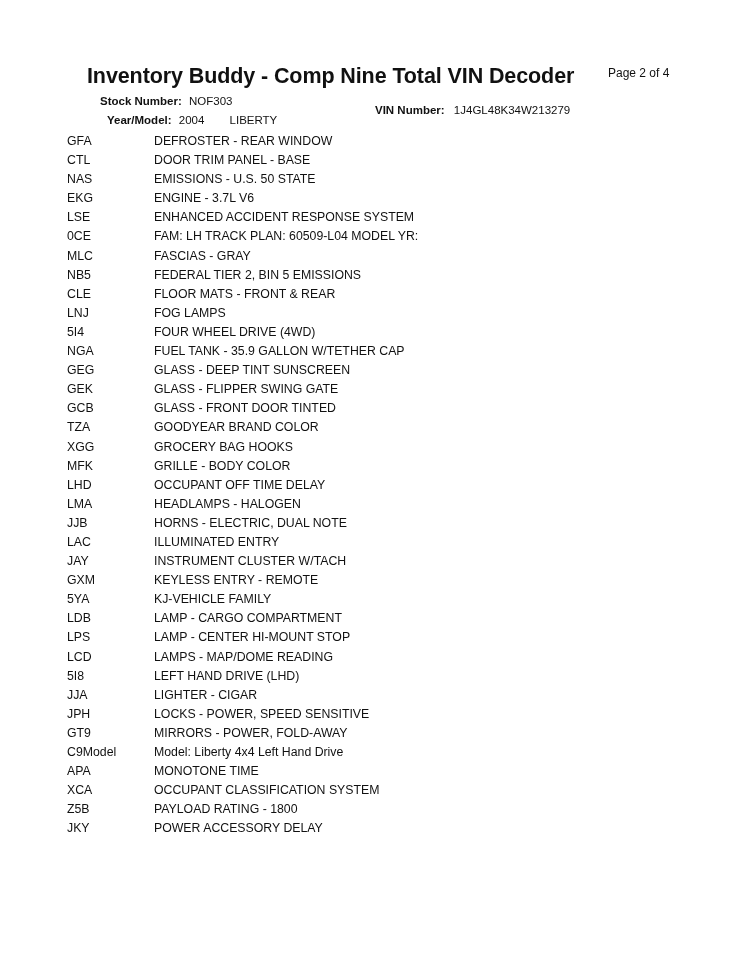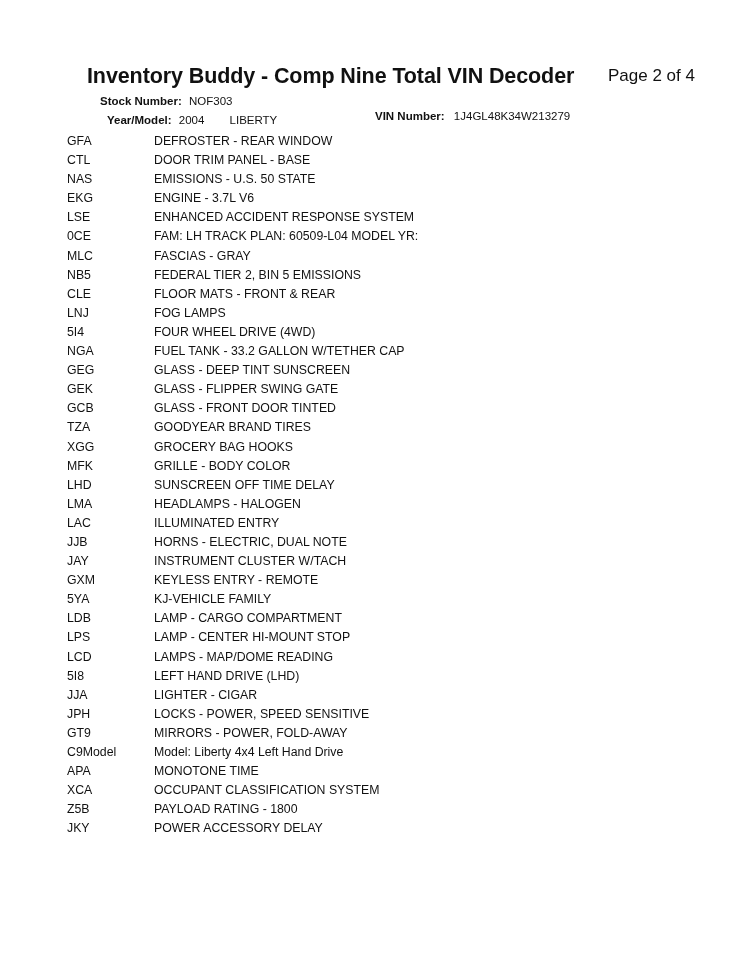--- a/index.html
+++ b/index.html
@@ -1,36 +1,36 @@
 <!DOCTYPE html>
 <html><head>
   <meta charset="utf-8">
   <style>
     html, body { margin: 0; padding: 0; background: #ffffff; }
     body { width: 742px; height: 960px; position: relative; overflow: hidden; font-family: "Liberation Sans", sans-serif; color: #111; }
     .title { position: absolute; left: 67px; top: 64px; font-size: 21.5px; font-weight: bold; letter-spacing: -0.1px; white-space: nowrap; margin-left: 20px; }
-    .page-num { position: absolute; left: 608px; top: 66px; font-size: 17px; white-space: nowrap; }
+    .page-num { position: absolute; left: 608px; top: 66px; font-size: 12px; white-space: nowrap; }
     .meta { position: absolute; font-size: 11.5px; white-space: nowrap; }
     .meta .lbl { font-weight: bold; }
     .rows { position: absolute; left: 67px; top: 132px; }
     .row { height: 19.1px; display: flex; font-size: 12.3px; line-height: 19.1px; white-space: nowrap; }
     .row .code { width: 87px; }
     .row .desc { }
   </style>
 </head>
 <body>
 
 <div class="title">Inventory Buddy - Comp Nine Total VIN Decoder</div>
 <div class="page-num">Page 2 of 4</div>
 
 <div class="meta" style="left:100px; top:95px;">
   <span class="lbl">Stock Number:</span>
   <span style="margin-left:4px;">NOF303</span>
 </div>
-<div class="meta" style="left:375px; top:110px;">
+<div class="meta" style="left:375px; top:104px;">
   <span class="lbl">VIN Number:</span>
   <span style="margin-left:6px;">1J4GL48K34W213279</span>
 </div>
 <div class="meta" style="left:107px; top:114px;">
   <span class="lbl">Year/Model:</span>
   <span style="margin-left:4px;">2004</span>
   <span style="margin-left:22px;">LIBERTY</span>
 </div>
 
 <div class="rows" id="rows">
@@ -73,61 +73,61 @@
     <div class="row">
       <span class="code">LNJ</span>
       <span class="desc">FOG LAMPS</span>
     </div>
     <div class="row">
       <span class="code">5I4</span>
       <span class="desc">FOUR WHEEL DRIVE (4WD)</span>
     </div>
     <div class="row">
       <span class="code">NGA</span>
-      <span class="desc">FUEL TANK - 33.2 GALLON W/TETHER CAP</span>
+      <span class="desc">FUEL TANK - 35.9 GALLON W/TETHER CAP</span>
     </div>
     <div class="row">
       <span class="code">GEG</span>
       <span class="desc">GLASS - DEEP TINT SUNSCREEN</span>
     </div>
     <div class="row">
       <span class="code">GEK</span>
       <span class="desc">GLASS - FLIPPER SWING GATE</span>
     </div>
     <div class="row">
       <span class="code">GCB</span>
       <span class="desc">GLASS - FRONT DOOR TINTED</span>
     </div>
     <div class="row">
       <span class="code">TZA</span>
-      <span class="desc">GOODYEAR BRAND TIRES</span>
+      <span class="desc">GOODYEAR BRAND COLOR</span>
     </div>
     <div class="row">
       <span class="code">XGG</span>
       <span class="desc">GROCERY BAG HOOKS</span>
     </div>
     <div class="row">
       <span class="code">MFK</span>
       <span class="desc">GRILLE - BODY COLOR</span>
     </div>
     <div class="row">
       <span class="code">LHD</span>
-      <span class="desc">SUNSCREEN OFF TIME DELAY</span>
+      <span class="desc">OCCUPANT OFF TIME DELAY</span>
     </div>
     <div class="row">
       <span class="code">LMA</span>
       <span class="desc">HEADLAMPS - HALOGEN</span>
     </div>
     <div class="row">
+      <span class="code">JJB</span>
+      <span class="desc">HORNS - ELECTRIC, DUAL NOTE</span>
+    </div>
+    <div class="row">
       <span class="code">LAC</span>
       <span class="desc">ILLUMINATED ENTRY</span>
-    </div>
-    <div class="row">
-      <span class="code">JJB</span>
-      <span class="desc">HORNS - ELECTRIC, DUAL NOTE</span>
     </div>
     <div class="row">
       <span class="code">JAY</span>
       <span class="desc">INSTRUMENT CLUSTER W/TACH</span>
     </div>
     <div class="row">
       <span class="code">GXM</span>
       <span class="desc">KEYLESS ENTRY - REMOTE</span>
     </div>
     <div class="row">

